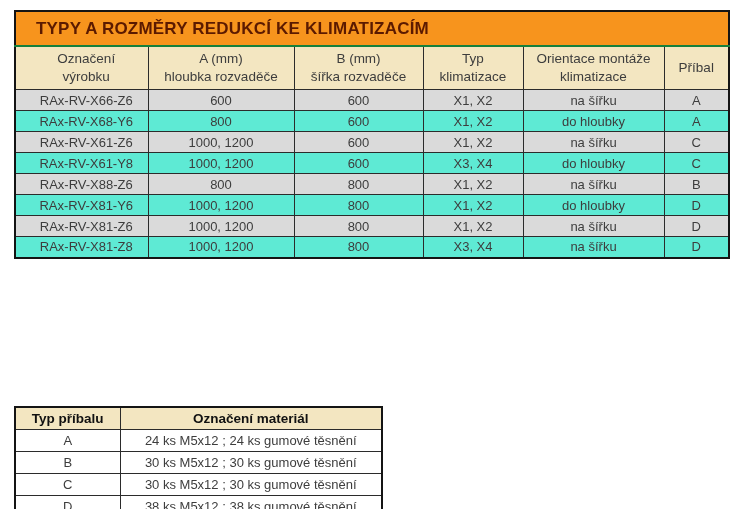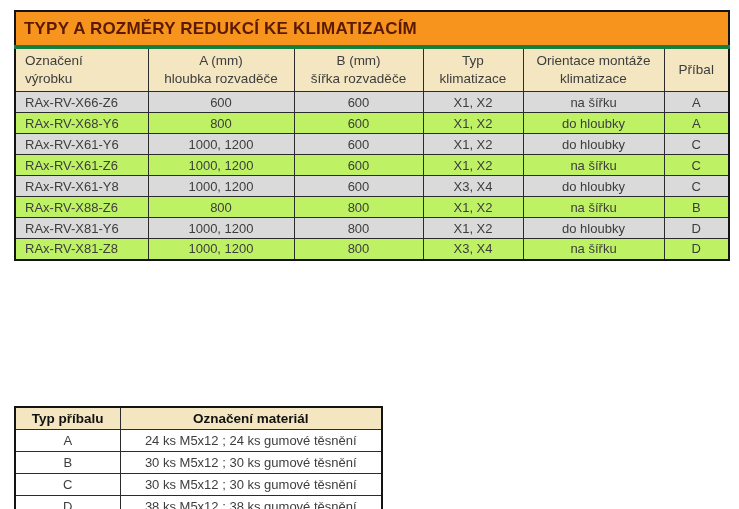--- a/index.html
+++ b/index.html
@@ -38,42 +38,42 @@
   .main-table {
     width: 714px;
   }
   .title-cell {
     background: #f7941d;
     color: #5b1a00;
     font-size: 17px;
     font-weight: bold;
     text-align: left;
     height: 33px;
-    padding-left: 8px;
-    border-bottom: 4px solid #15803d;
+    padding-left: 20px;
+    border-bottom: 2px solid #15803d;
     letter-spacing: 0.2px;
   }
   .main-table thead .hdr th {
     background: #f3e6c1;
     font-weight: normal;
     height: 42px;
     line-height: 1.3;
     white-space: pre-line;
     font-size: 13.5px;
     color: #3d3d3d;
   }
   .main-table tbody tr {
     height: 21px;
-    background: #bef264;
+    background: #5eead4;
   }
   .main-table tbody tr:nth-child(odd) {
     background: #dadada;
   }
   .col-left {
-    text-align: left;
+    text-align: center;
     padding-left: 9px;
   }
   
   .acc-table-wrap {
     position: absolute;
     left: 14px;
     top: 406px;
   }
   .acc-table {
     width: 367px;
@@ -134,28 +134,20 @@
   <tr>
     <td class="col-left">RAx-RV-X68-Y6</td>
     <td>800</td>
     <td>600</td>
     <td>X1, X2</td>
     <td>do hloubky</td>
     <td>A</td>
   </tr>
 
 
-  <tr>
-    <td class="col-left">RAx-RV-X61-Y6</td>
-    <td>1000, 1200</td>
-    <td>600</td>
-    <td>X1, X2</td>
-    <td>do hloubky</td>
-    <td>C</td>
-  </tr>
 
   <tr>
     <td class="col-left">RAx-RV-X61-Z6</td>
     <td>1000, 1200</td>
     <td>600</td>
     <td>X1, X2</td>
     <td>na šířku</td>
     <td>C</td>
   </tr>
 
@@ -181,20 +173,28 @@
 
   <tr>
     <td class="col-left">RAx-RV-X81-Y6</td>
     <td>1000, 1200</td>
     <td>800</td>
     <td>X1, X2</td>
     <td>do hloubky</td>
     <td>D</td>
   </tr>
 
+  <tr>
+    <td class="col-left">RAx-RV-X81-Z6</td>
+    <td>1000, 1200</td>
+    <td>800</td>
+    <td>X1, X2</td>
+    <td>na šířku</td>
+    <td>D</td>
+  </tr>
 
 
   <tr>
     <td class="col-left">RAx-RV-X81-Z8</td>
     <td>1000, 1200</td>
     <td>800</td>
     <td>X3, X4</td>
     <td>na šířku</td>
     <td>D</td>
   </tr>

